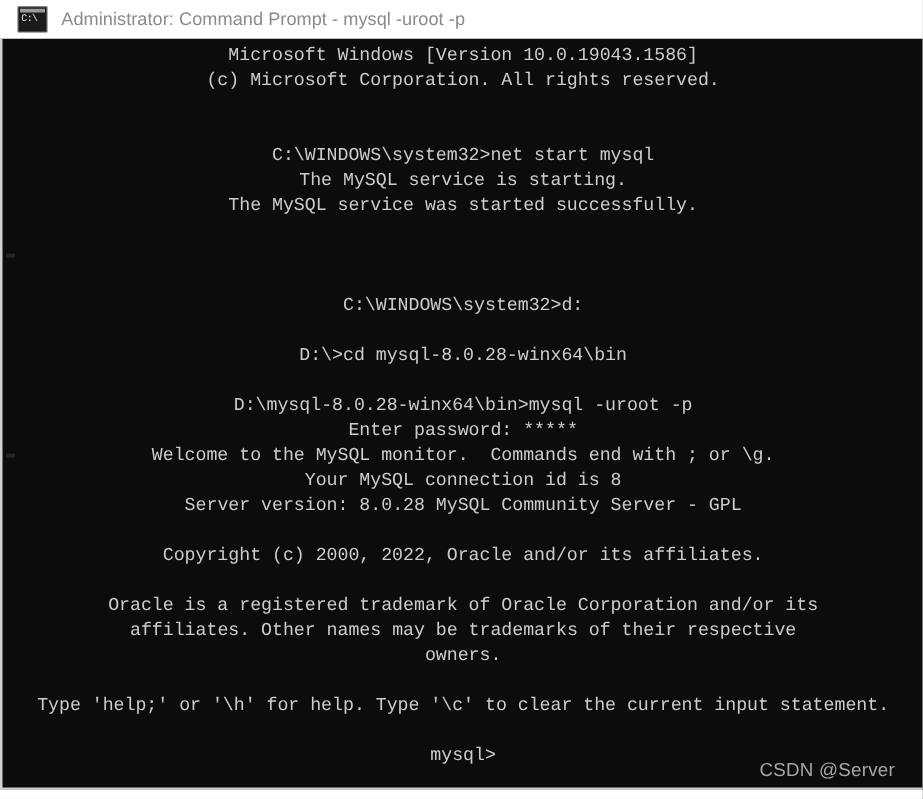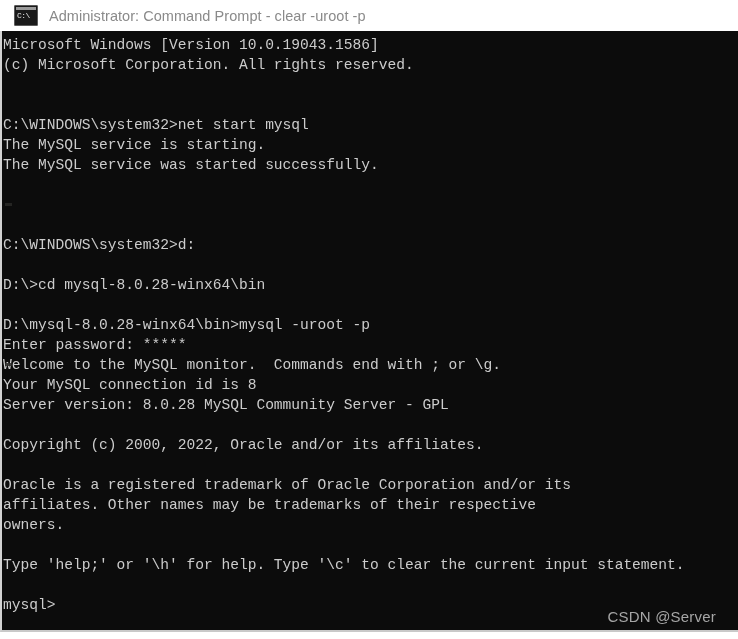--- a/index.html
+++ b/index.html
@@ -95,20 +95,21 @@
     font-family: "Liberation Mono", "DejaVu Sans Mono", monospace;
     font-size: 14.6px;
     line-height: 20px;
     color: #cccccc;
     white-space: pre;
     letter-spacing: -0.02px;
   }
   .screen .line {
     height: 20px;
     white-space: pre;
+    text-align: center;
   }
   .screen .line.blank {
     color: transparent;
   }
 
   
   .artifact {
     position: absolute;
     width: 7px;
     height: 3px;
@@ -131,21 +132,21 @@
 </head>
 <body>
 
 <div class="window">
 
   <div class="titlebar">
     <div class="cmd-icon">
       <div class="bar"></div>
       <div class="glyph">C:\</div>
     </div>
-    <div class="title-text">Administrator: Command Prompt - clear  -uroot -p</div>
+    <div class="title-text">Administrator: Command Prompt - mysql  -uroot -p</div>
   </div>
 
   <div class="console">
     <div class="screen" id="screen"><div class="line">Microsoft Windows [Version 10.0.19043.1586]</div><div class="line">(c) Microsoft Corporation. All rights reserved.</div><div class="line blank">&nbsp;</div><div class="line blank">&nbsp;</div><div class="line">C:\WINDOWS\system32&gt;net start mysql</div><div class="line">The MySQL service is starting.</div><div class="line">The MySQL service was started successfully.</div><div class="line blank">&nbsp;</div><div class="line blank">&nbsp;</div><div class="line blank">&nbsp;</div><div class="line">C:\WINDOWS\system32&gt;d:</div><div class="line blank">&nbsp;</div><div class="line">D:\&gt;cd mysql-8.0.28-winx64\bin</div><div class="line blank">&nbsp;</div><div class="line">D:\mysql-8.0.28-winx64\bin&gt;mysql -uroot -p</div><div class="line">Enter password: *****</div><div class="line">Welcome to the MySQL monitor.  Commands end with ; or \g.</div><div class="line">Your MySQL connection id is 8</div><div class="line">Server version: 8.0.28 MySQL Community Server - GPL</div><div class="line blank">&nbsp;</div><div class="line">Copyright (c) 2000, 2022, Oracle and/or its affiliates.</div><div class="line blank">&nbsp;</div><div class="line">Oracle is a registered trademark of Oracle Corporation and/or its</div><div class="line">affiliates. Other names may be trademarks of their respective</div><div class="line">owners.</div><div class="line blank">&nbsp;</div><div class="line">Type 'help;' or '\h' for help. Type '\c' to clear the current input statement.</div><div class="line blank">&nbsp;</div><div class="line">mysql&gt;</div></div>
     <div class="artifact" style="left:3px; top:172px;"></div>
     <div class="artifact" style="left:3px; top:332px;"></div>
   </div>
 
   <div class="watermark">CSDN @Server</div>
 

